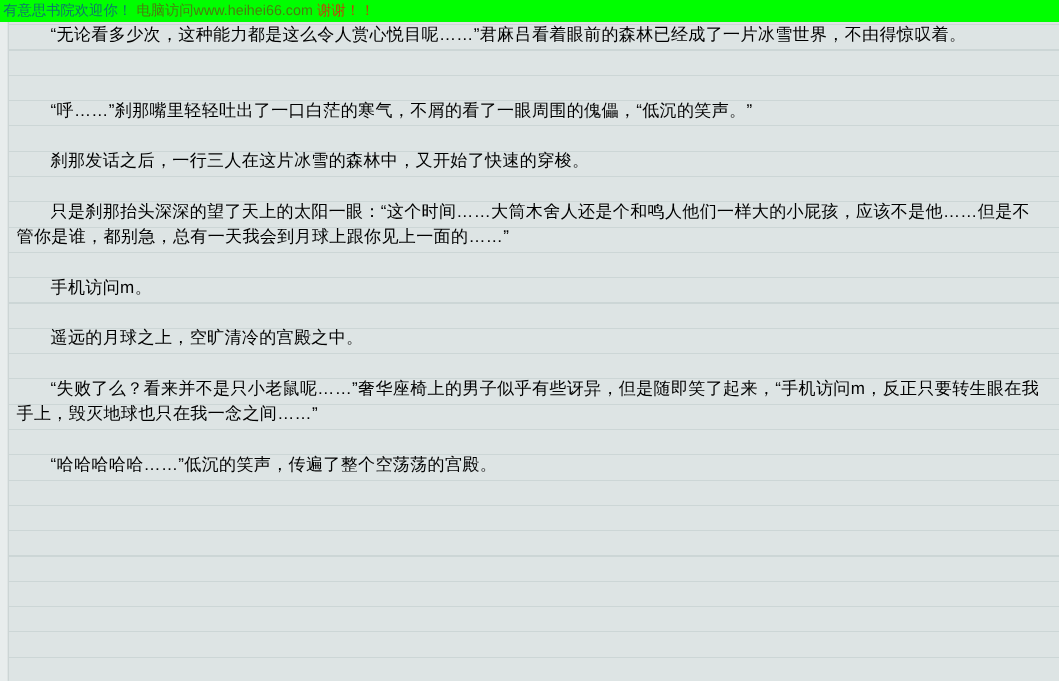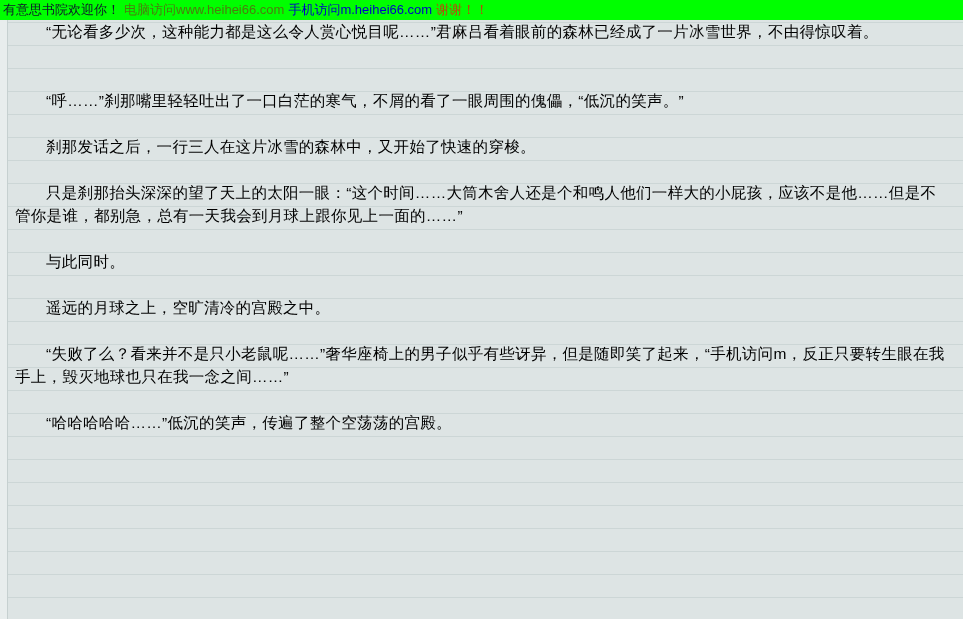--- a/index.html
+++ b/index.html
@@ -90,39 +90,38 @@
     line-height: 23px;
     font-size: 15.5px;
   }
 </style>
 </head>
 <body>
 
 <div id="page">
 
   <div id="banner">
-    <span class="seg first" style="color: #0f172a; text-align: center;">有意思书院欢迎你！</span>
+    <span class="seg first" style="color: #0f766e; text-align: center;">有意思书院欢迎你！</span>
     <span class="seg blue" style="color: #4d7c0f;">电脑访问www.heihei66.com</span>
-    <span class="seg blue" style="color: rgb(0, 0, 200);">手机访问m.heihei66.com</span>
     <span class="seg" style="color: #c2410c;">谢谢！！</span>
   </div>
 
   <div id="leftbar"></div>
 
   <div id="content">
     <p class="para">“无论看多少次，这种能力都是这么令人赏心悦目呢……”君麻吕看着眼前的森林已经成了一片冰雪世界，不由得惊叹着。</p>
     <p class="para blank"></p>
     <p class="para blank"></p>
     <p class="para">“呼……”刹那嘴里轻轻吐出了一口白茫的寒气，不屑的看了一眼周围的傀儡，“低沉的笑声。”</p>
     <p class="para blank"></p>
     <p class="para">刹那发话之后，一行三人在这片冰雪的森林中，又开始了快速的穿梭。</p>
     <p class="para blank"></p>
     <p class="para">只是刹那抬头深深的望了天上的太阳一眼：“这个时间……大筒木舍人还是个和鸣人他们一样大的小屁孩，应该不是他……但是不管你是谁，都别急，总有一天我会到月球上跟你见上一面的……”</p>
     <p class="para blank"></p>
-    <p class="para">与此同时。</p>
+    <p class="para">手机访问m。</p>
     <p class="para blank"></p>
     <p class="para">遥远的月球之上，空旷清冷的宫殿之中。</p>
     <p class="para blank"></p>
     <p class="para">“失败了么？看来并不是只小老鼠呢……”奢华座椅上的男子似乎有些讶异，但是随即笑了起来，“手机访问m，反正只要转生眼在我手上，毁灭地球也只在我一念之间……”</p>
     <p class="para blank"></p>
     <p class="para">“哈哈哈哈哈……”低沉的笑声，传遍了整个空荡荡的宫殿。</p>
   </div>
 
 </div>
 

